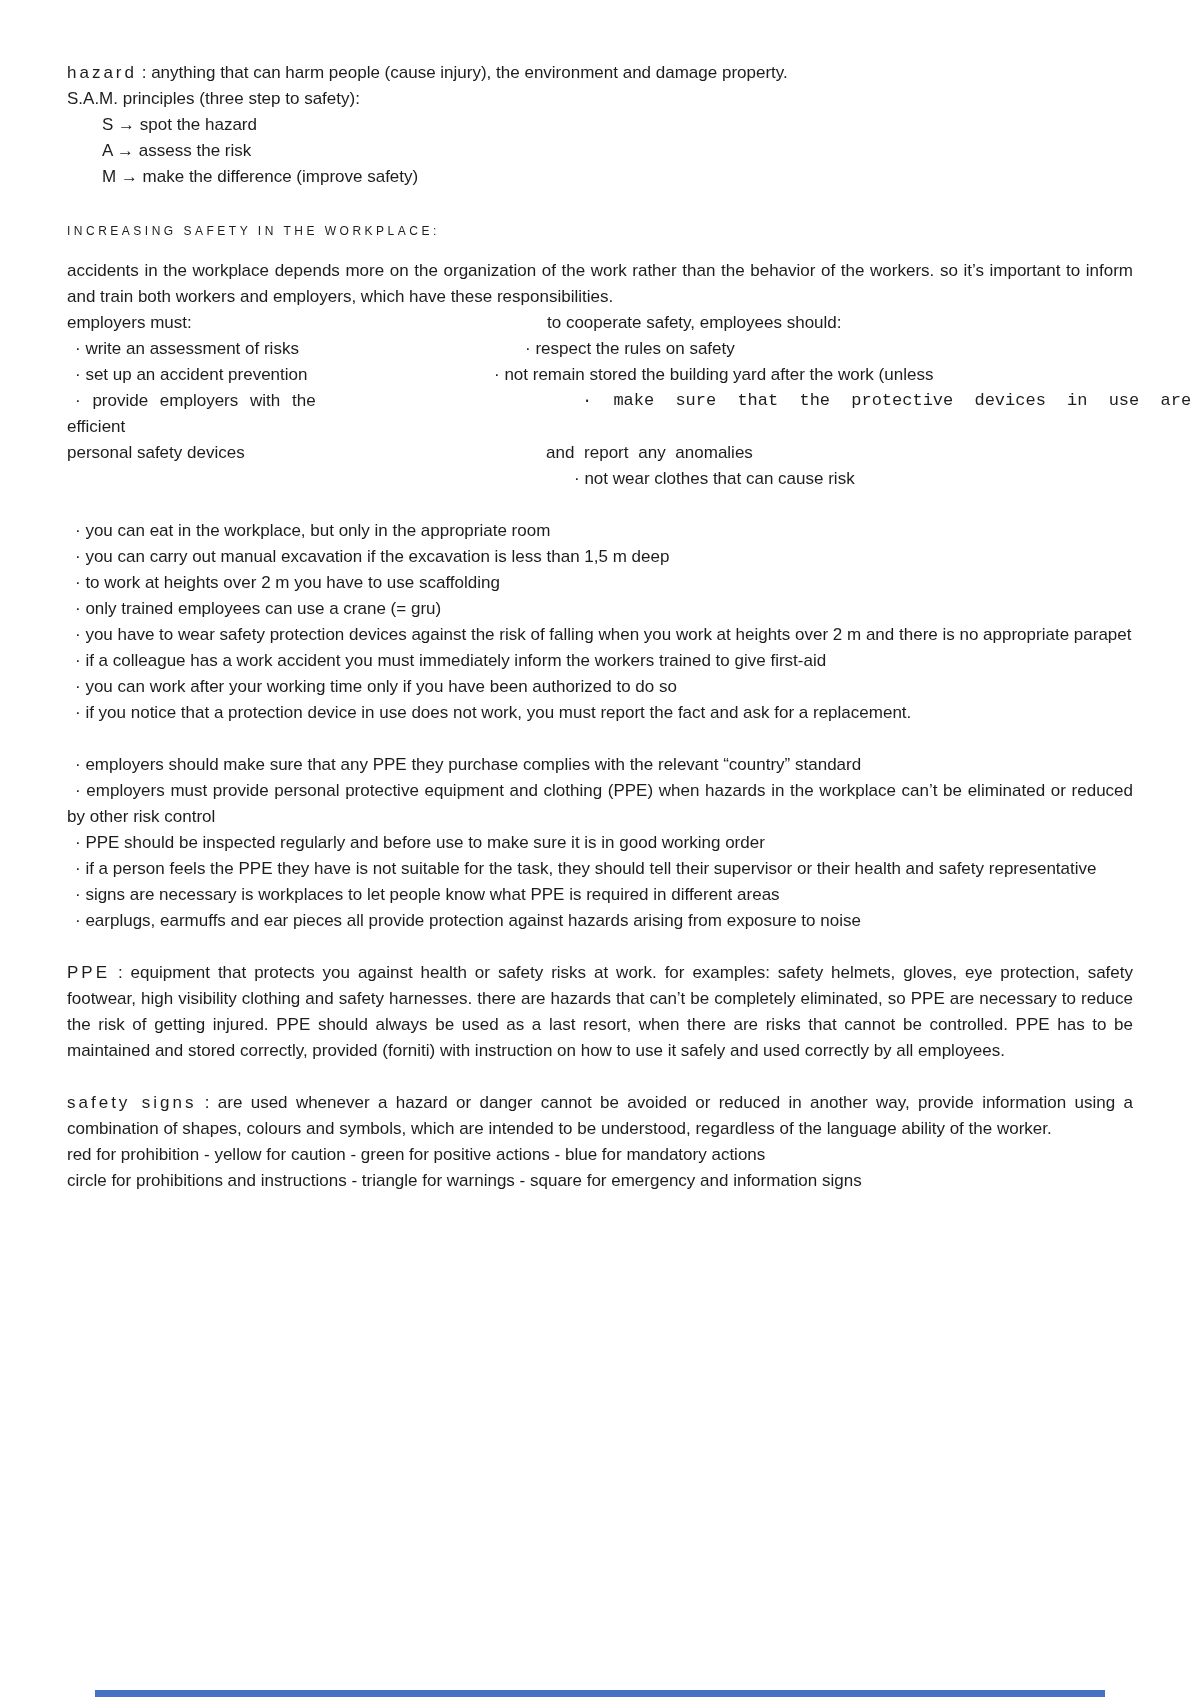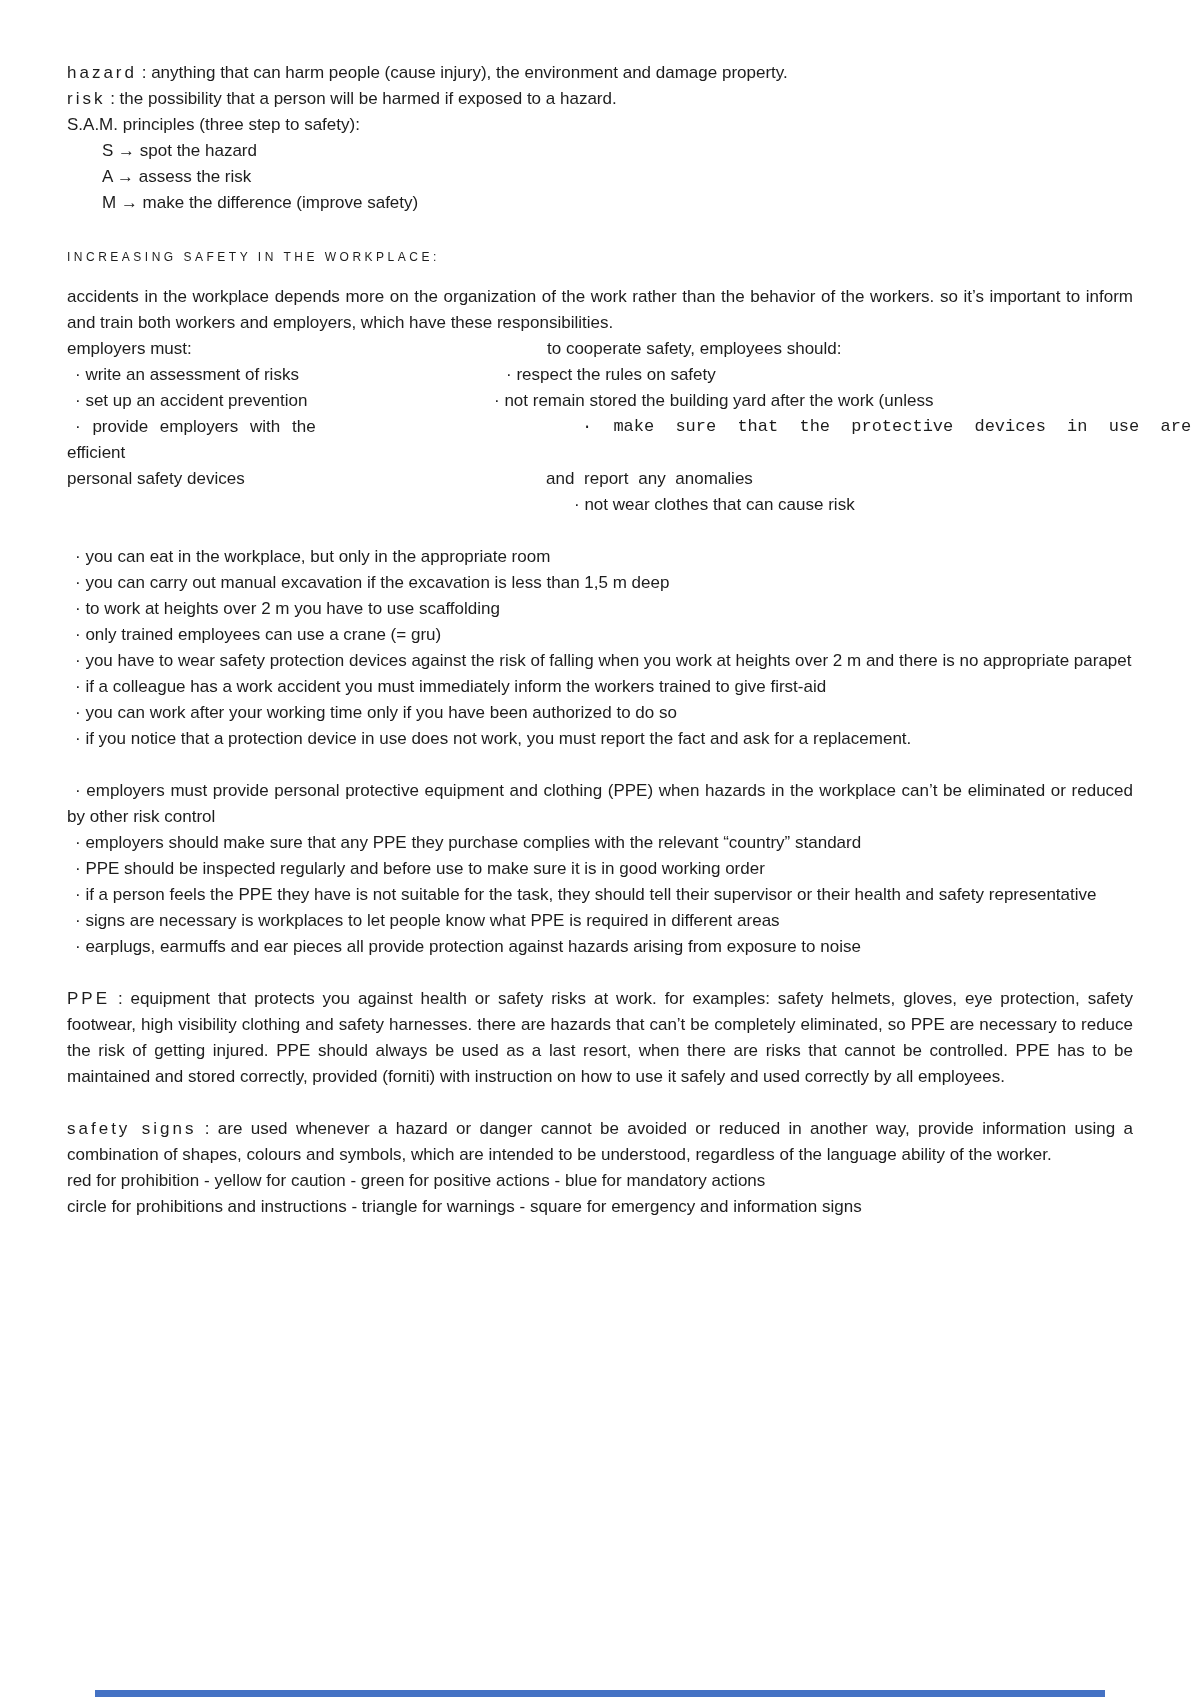--- a/index.html
+++ b/index.html
@@ -13,38 +13,37 @@
   .term{letter-spacing:3px;}
   .h1{font-size:12px;letter-spacing:3.5px;margin:28px 0 14px 0;line-height:26px;}
   .indent{padding-left:35px;}
   .bullet{text-indent:8px;text-align:justify;}
   .sp{height:26px;}
   .tc-row{position:relative;height:26px;}
   .tc-row span{position:absolute;top:0;white-space:nowrap;}
   .l0{left:0;}
   .l8{left:8px;}
   .ra{left:480px;}
-  .rb{left:439px;}
+  .rb{left:458px;}
   .rc{left:427px;}
   .rd{left:487px;}
   .re{left:515px;font-family:Liberation Mono, monospace;}
   .rf{left:479px;}
   .rg{left:507px;}
   .wsA{word-spacing:7px;}
   .wsB{word-spacing:11px;}
   .wsC{word-spacing:5px;}
   .bottom-bar{position:absolute;left:95px;top:1690px;width:1010px;height:7px;background:#4472c4;}
 </style>
 </head>
 <body>
 
 <div class="content">
 
   <p><span class="term">hazard</span><span> : anything that can harm people (cause injury), the environment and damage property.</span></p>
-  <p><span class="term">risk</span><span> : the possibility that a person will be harmed if exposed to a hazard.</span></p>
 
   <p>S.A.M. principles (three step to safety):</p>
   <p class="indent">S → spot the hazard</p>
   <p class="indent">A → assess the risk</p>
   <p class="indent">M → make the difference (improve safety)</p>
 
   <p class="h1">INCREASING SAFETY IN THE WORKPLACE:</p>
 
   <p class="just">accidents in the workplace depends more on the organization of the work rather than the behavior of the workers. so it’s important to inform and train both workers and employers, which have these responsibilities.</p>
 
@@ -86,22 +85,22 @@
     <p class="bullet">· only trained employees can use a crane (= gru)</p>
     <p class="bullet">· you have to wear safety protection devices against the risk of falling when you work at heights over 2 m and there is no appropriate parapet</p>
     <p class="bullet">· if a colleague has a work accident you must immediately inform the workers trained to give first-aid</p>
     <p class="bullet">· you can work after your working time only if you have been authorized to do so</p>
     <p class="bullet">· if you notice that a protection device in use does not work, you must report the fact and ask for a replacement.</p>
   </div>
 
   <div class="sp"></div>
 
   <div>
+    <p class="bullet">· employers should make sure that any PPE they purchase complies with the relevant “country” standard</p>
     <p class="bullet">· employers must provide personal protective equipment and clothing (PPE) when hazards in the workplace can’t be eliminated or reduced by other risk control</p>
-    <p class="bullet">· employers should make sure that any PPE they purchase complies with the relevant “country” standard</p>
     <p class="bullet">· PPE should be inspected regularly and before use to make sure it is in good working order</p>
     <p class="bullet">· if a person feels the PPE they have is not suitable for the task, they should tell their supervisor or their health and safety representative</p>
     <p class="bullet">· signs are necessary is workplaces to let people know what PPE is required in different areas</p>
     <p class="bullet">· earplugs, earmuffs and ear pieces all provide protection against hazards arising from exposure to noise</p>
   </div>
 
   <div class="sp"></div>
 
   <p class="just"><span class="term">PPE</span><span> : equipment that protects you against health or safety risks at work. for examples: safety helmets, gloves, eye protection, safety footwear, high visibility clothing and safety harnesses. there are hazards that can’t be completely eliminated, so PPE are necessary to reduce the risk of getting injured. PPE should always be used as a last resort, when there are risks that cannot be controlled. PPE has to be maintained and stored correctly, provided (forniti) with instruction on how to use it safely and used correctly by all employees.</span></p>
 

